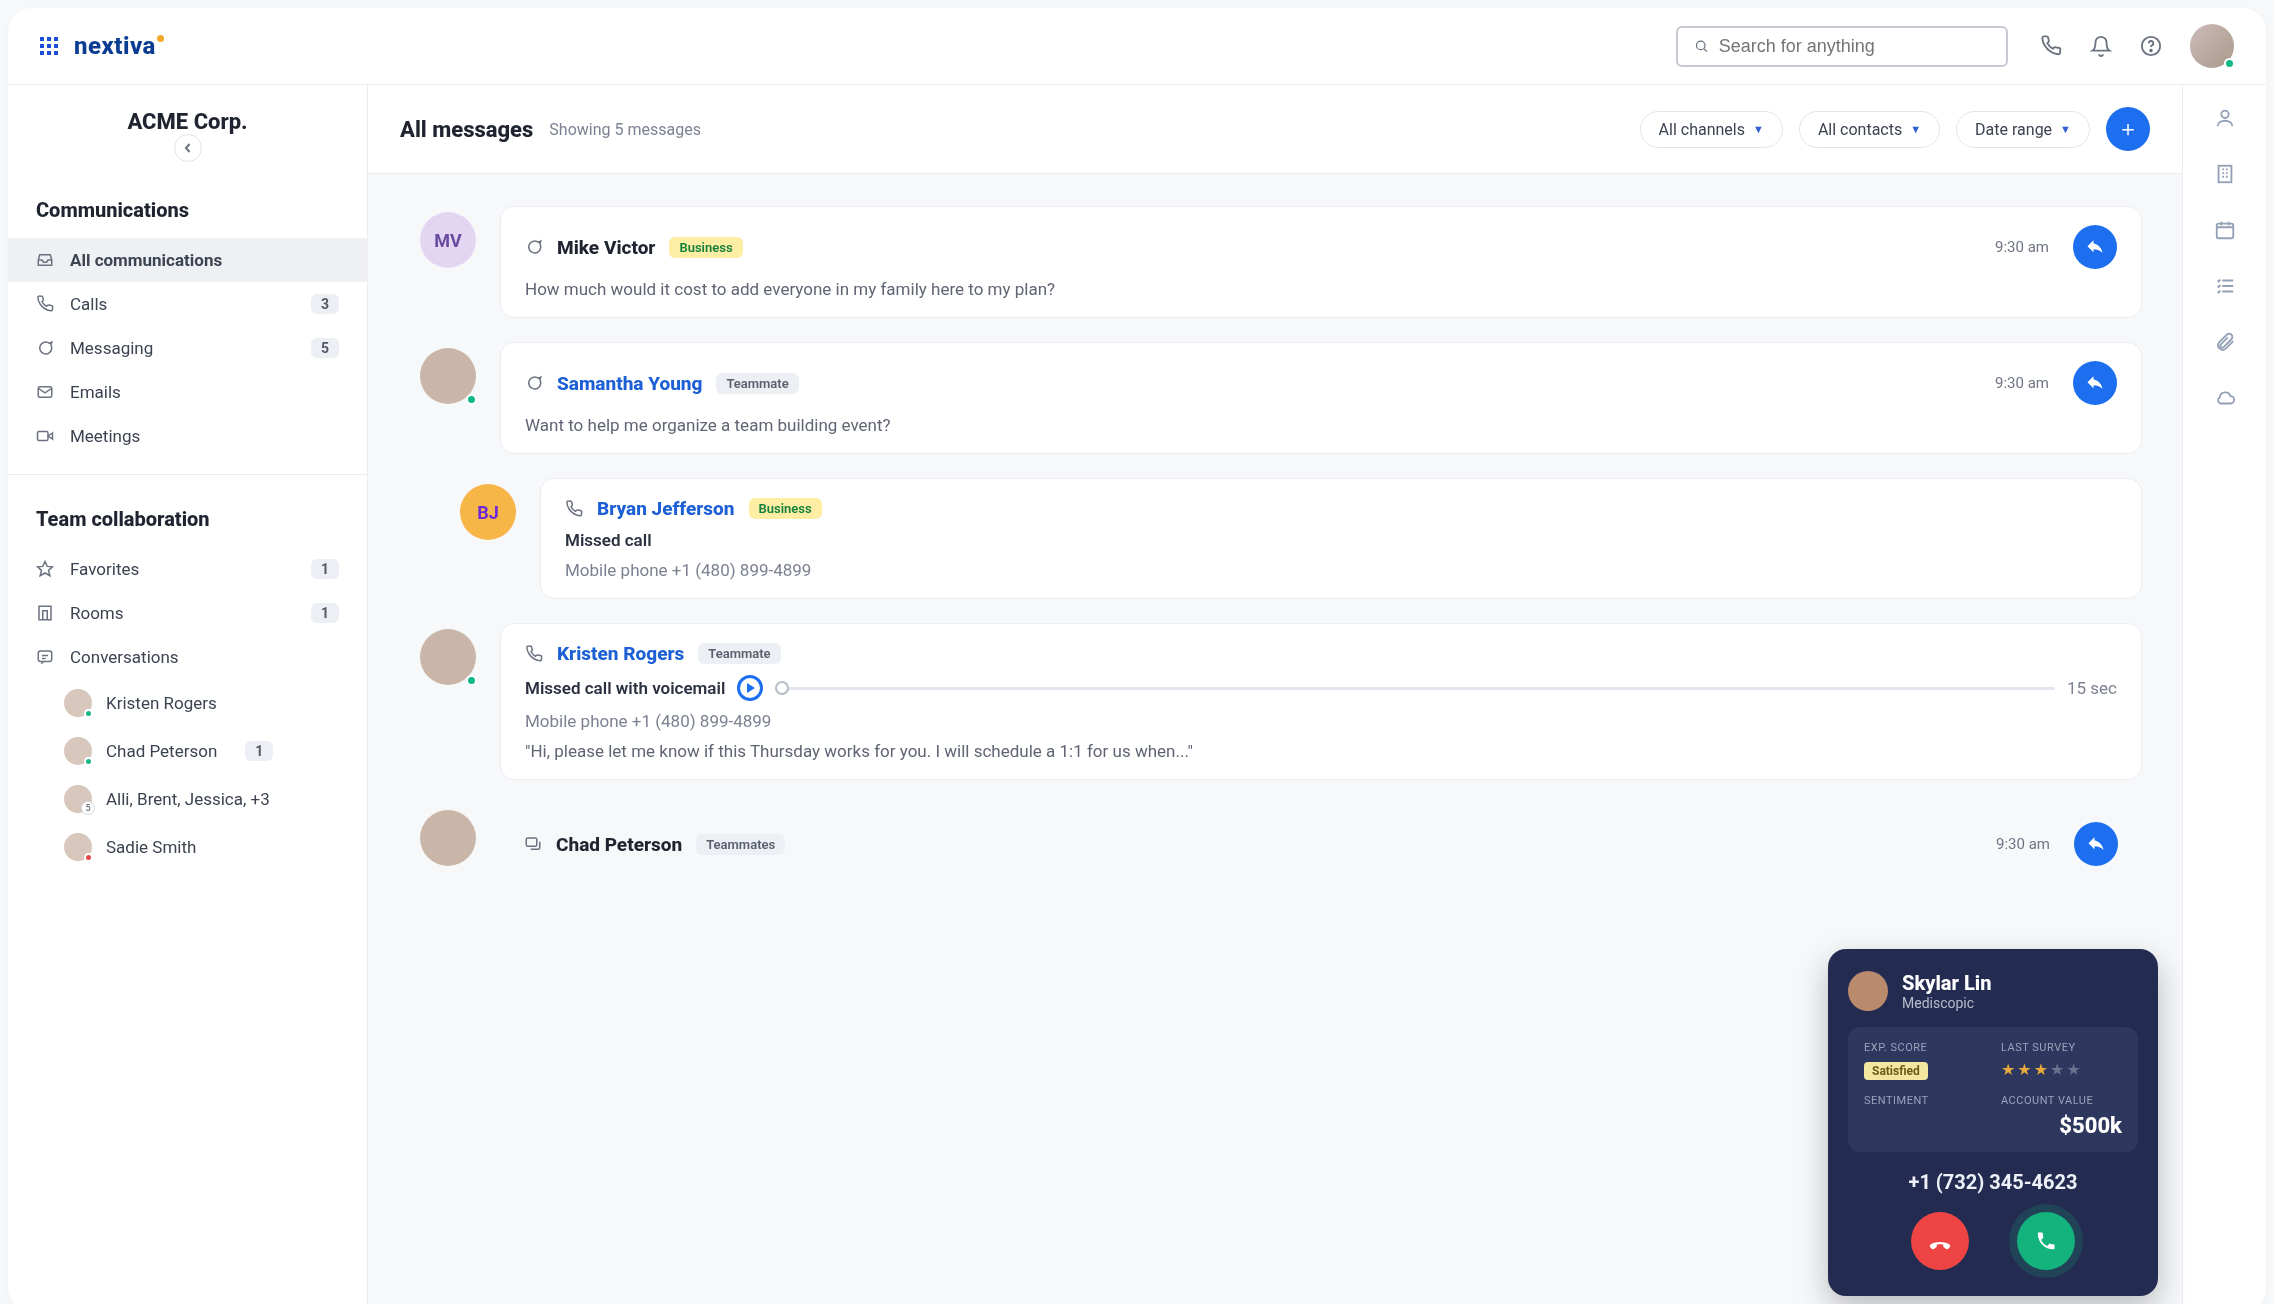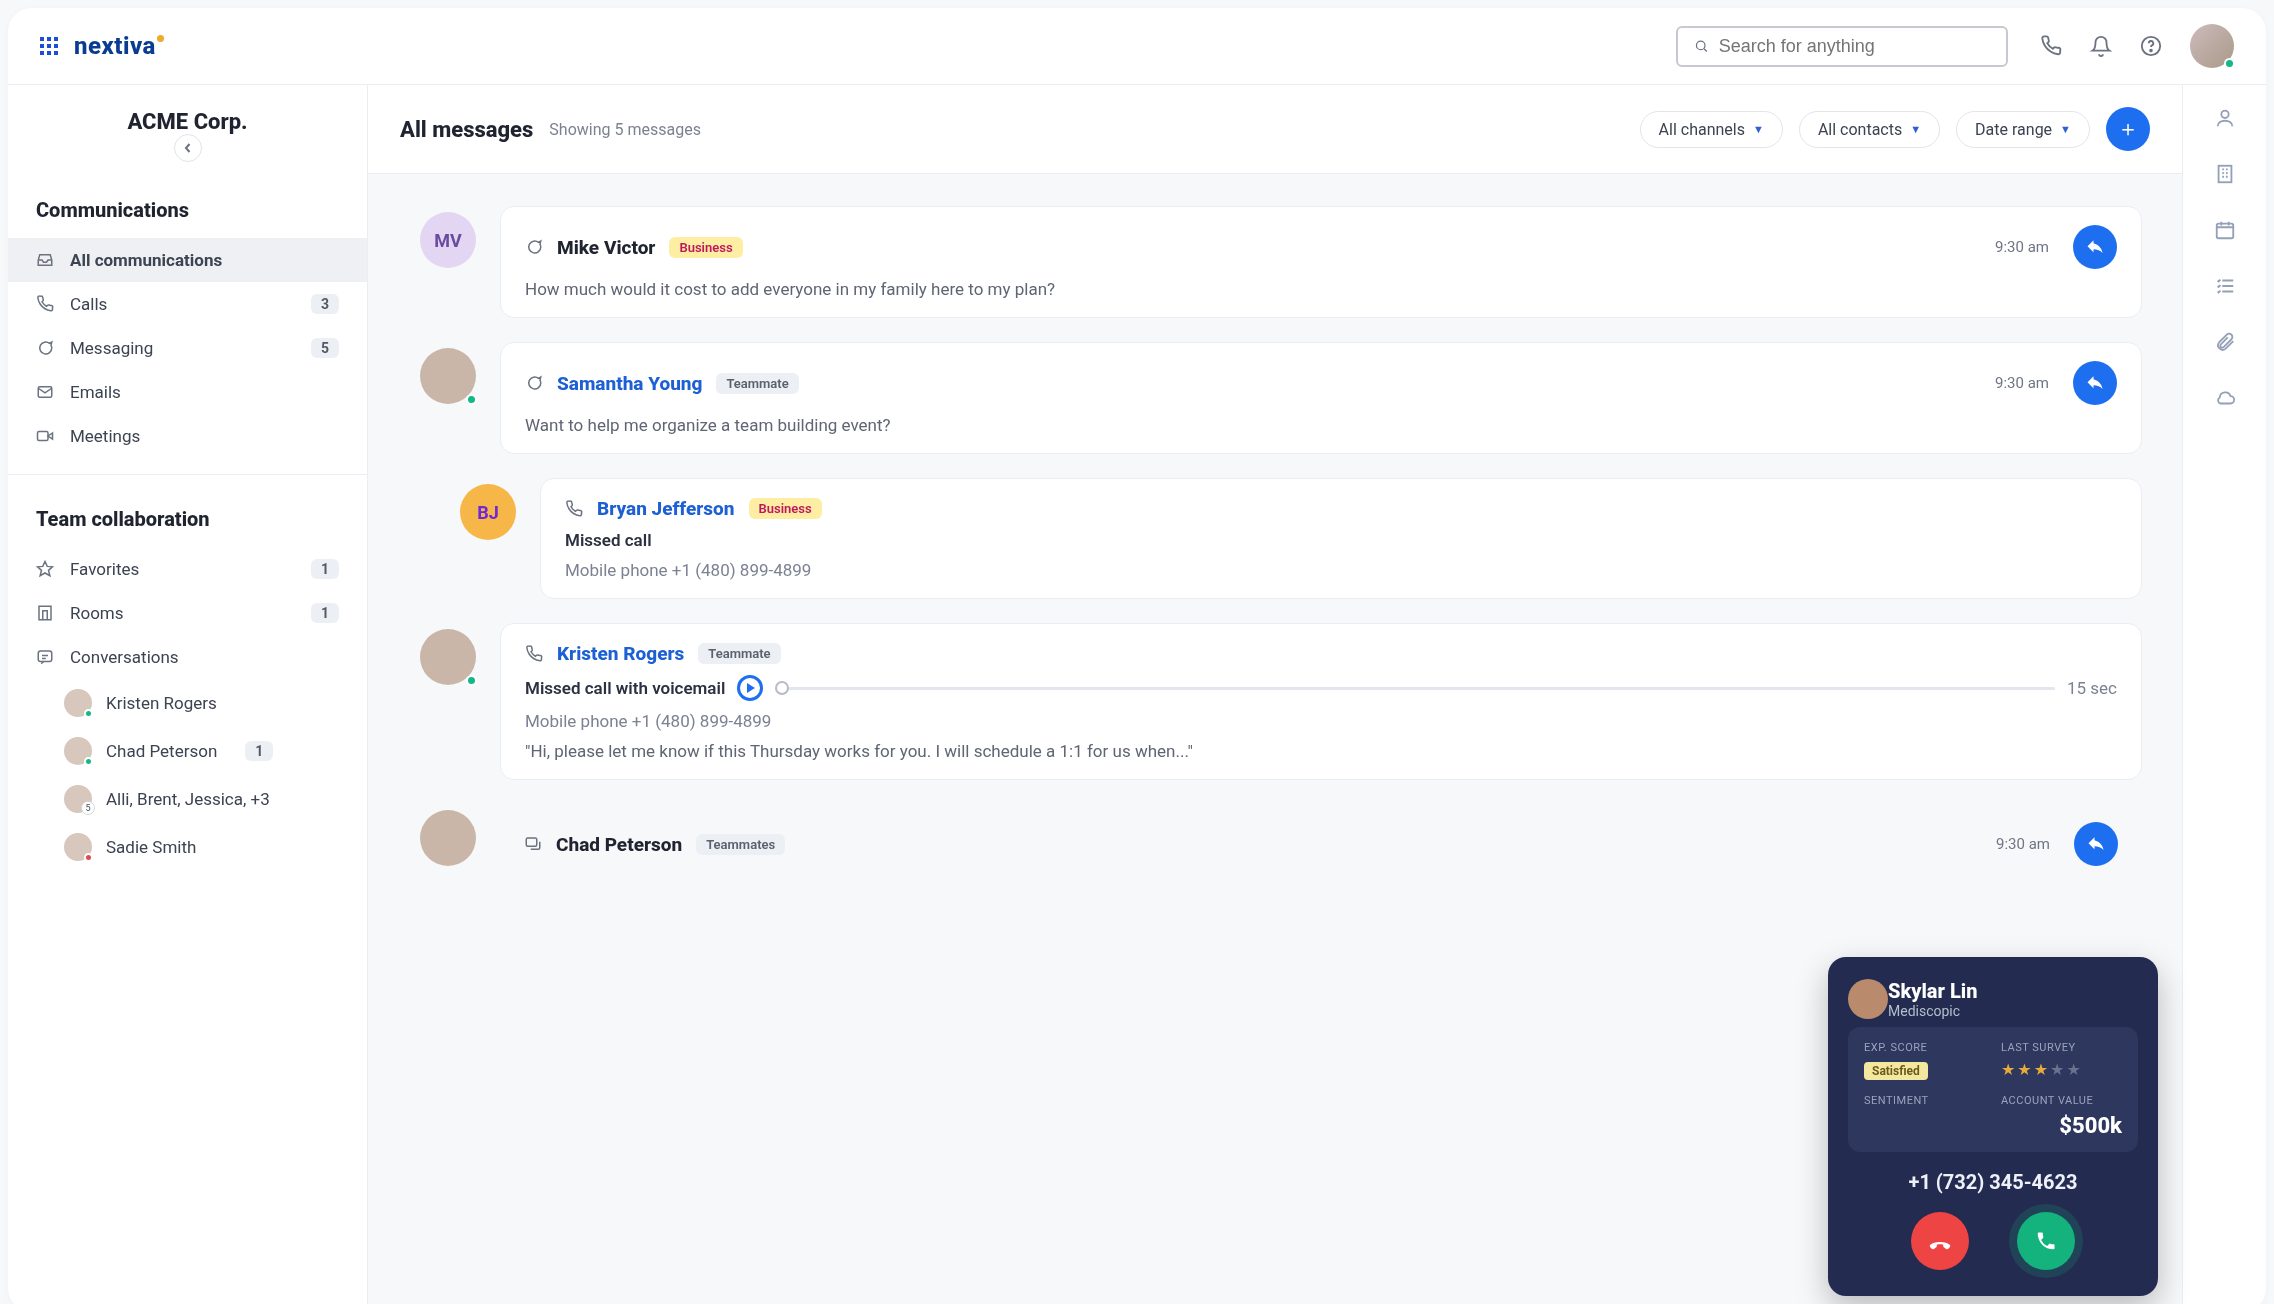--- a/index.html
+++ b/index.html
@@ -49,39 +49,39 @@
   .msg-row{display:flex;gap:24px;}
   .msg-avatar{width:56px;height:56px;border-radius:50%;background:#e3d6f3;display:flex;align-items:center;justify-content:center;font-weight:700;font-size:18px;color:#6a4b9f;flex-shrink:0;position:relative;margin-top:6px;}
   .msg-avatar.orange{background:#f6b648;color:#6d28d9;}
   .msg-avatar.photo{background:#c9b6a8;}
   .card{flex:1;background:#fff;border:1px solid #ebedf2;border-radius:14px;padding:18px 24px;display:flex;flex-direction:column;gap:10px;min-width:0;}
   .card .header{display:flex;align-items:center;gap:14px;}
   .card .icn{color:#6b7280;}
   .card .name{font-weight:800;font-size:19px;}
   .card .name.link{color:#1d5fd4;}
   .tag{font-size:13px;font-weight:600;padding:3px 10px;border-radius:6px;}
-  .tag.biz{background:#fdeea4;color:#be185d;}
+  .tag.biz{background:#fdeea4;color:#15803d;}
   .tag.team{background:#eceff4;color:#5a606e;}
   .card .spacer{flex:1;}
   .time{color:#6f7585;font-size:15px;margin-right:10px;}
   .reply-btn{width:44px;height:44px;border-radius:50%;background:#1d6ff0;color:#fff;display:flex;align-items:center;justify-content:center;cursor:pointer;}
   .preview{color:#5f6573;font-size:17px;}
   .preview.sub{color:#7c8292;}
   .voicemail-row{display:flex;align-items:center;gap:12px;}
   .play{width:26px;height:26px;border:3px solid #1d6ff0;border-radius:50%;display:flex;align-items:center;justify-content:center;color:#1d6ff0;cursor:pointer;}
   .play::after{content:"";border-left:8px solid #1d6ff0;border-top:5px solid transparent;border-bottom:5px solid transparent;margin-left:2px;}
   .scrub{flex:1;height:3px;background:#e3e6ef;position:relative;border-radius:2px;}
   .scrub .thumb{width:14px;height:14px;border:2px solid #b7bcc9;background:#fff;border-radius:50%;position:absolute;top:-6px;left:0;}
   .nested{margin-left:40px;}
   
   .rail{width:84px;border-left:1px solid #ececf2;display:flex;flex-direction:column;align-items:center;padding-top:22px;gap:34px;background:#fff;}
   .rail .icn{color:#93a0b5;cursor:pointer;}
   
   .call-pop{position:absolute;bottom:16px;right:24px;width:330px;background:#232b50;border-radius:18px;color:#e4e7f0;padding:22px 20px 26px;box-shadow:0 12px 32px rgba(0,0,0,.25);}
-  .call-pop .hdr{display:flex;gap:0;align-items:center;margin-bottom:8px;}
+  .call-pop .hdr{display:flex;gap:14px;align-items:center;margin-bottom:16px;}
   .call-pop .avatar-sm{width:40px;height:40px;border-radius:50%;background:#b98a6c;}
   .call-pop .who .nm{font-weight:800;font-size:20px;color:#fff;}
   .call-pop .who .co{font-size:14px;color:#b6becd;}
   .stats{background:#2e375d;border-radius:12px;padding:14px 16px;display:grid;grid-template-columns:1fr 1fr;row-gap:14px;column-gap:16px;margin-bottom:18px;}
   .stat-lbl{font-size:11px;color:#9aa3bc;letter-spacing:.5px;margin-bottom:6px;}
   .chip{background:#f4e7a0;color:#6b5b1a;font-size:12px;font-weight:700;padding:2px 8px;border-radius:4px;display:inline-block;}
   .stars{color:#e8aa3d;font-size:16px;letter-spacing:2px;}
   .stars .dim{color:#6a728d;}
   .stat-val{font-size:22px;font-weight:800;color:#fff;text-align:right;}
   .phone{text-align:center;font-size:20px;font-weight:700;margin-bottom:18px;color:#eef1f8;}

